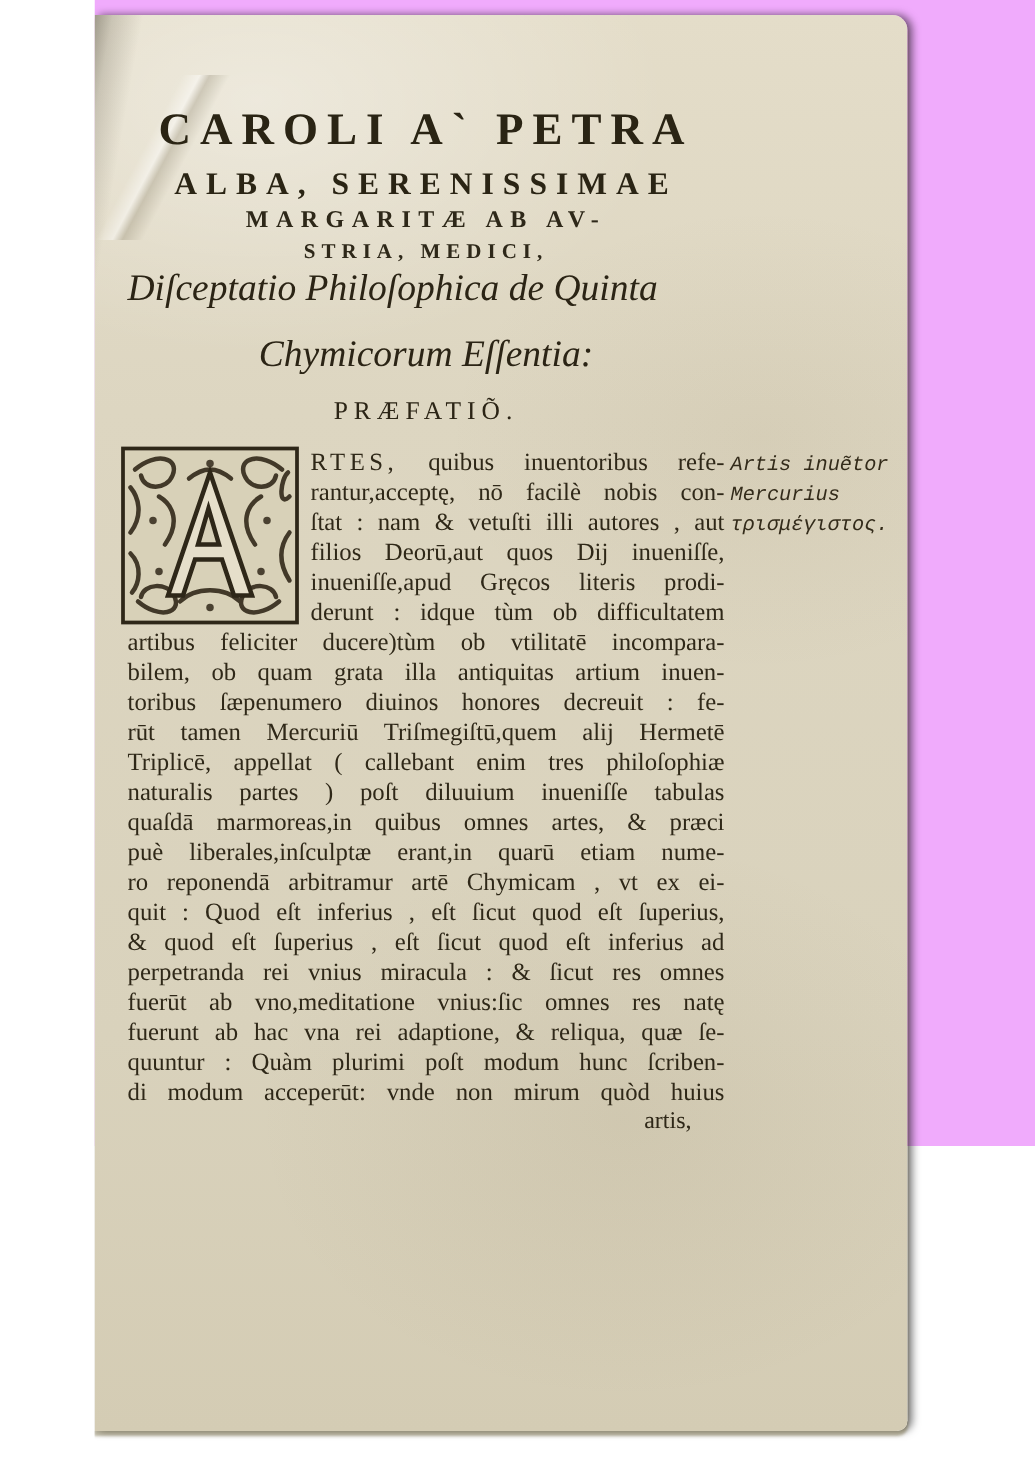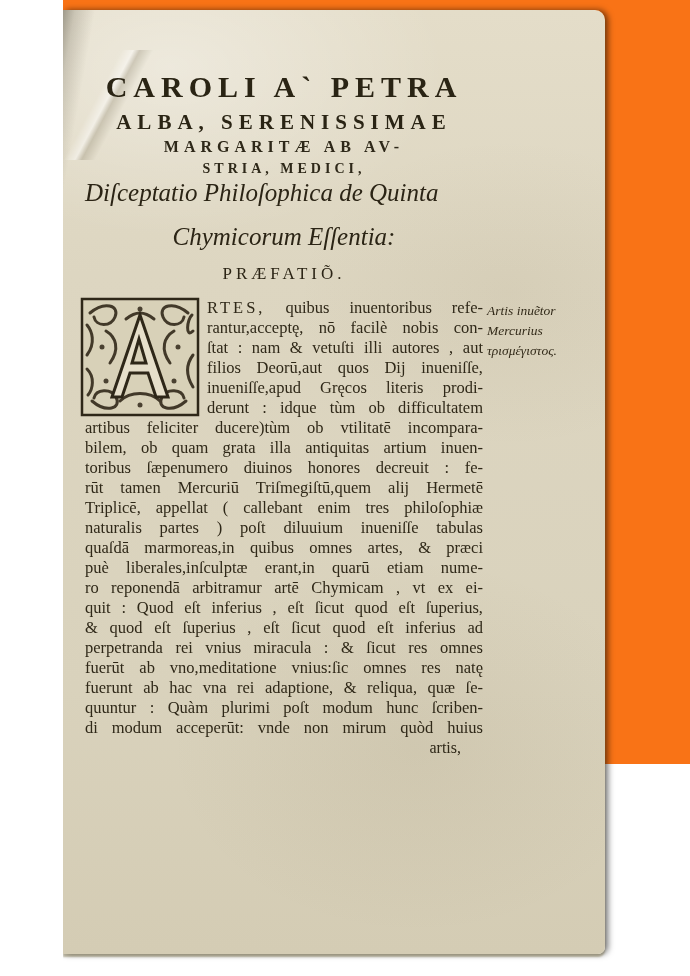--- a/index.html
+++ b/index.html
@@ -2,21 +2,21 @@
 <html><head>
 <meta charset="utf-8">
 <style>
   html,body{margin:0;padding:0;}
   .stage{
     position:relative; width:690px; height:976px; background:#ffffff;
     font-family:"Liberation Serif","DejaVu Serif",serif; overflow:hidden;
   }
   .photo{
     position:absolute; left:63px; top:0; width:627px; height:764px;
-    background:#f97316;
+    background:#f0abfc;
   }
   .page{
     position:absolute; left:0; top:10px; width:542px; height:944px;
     border-radius:0 10px 7px 0;
     background:
       linear-gradient(100deg, rgba(40,35,22,0.38) 0px, rgba(60,54,38,0.18) 12px, rgba(0,0,0,0) 32px),
       radial-gradient(420px 260px at 20% 6%, rgba(255,255,255,0.38), rgba(255,255,255,0) 65%),
       radial-gradient(300px 220px at 82% 30%, rgba(120,100,58,0.07), rgba(0,0,0,0) 70%),
       radial-gradient(340px 260px at 65% 78%, rgba(110,92,55,0.08), rgba(0,0,0,0) 72%),
       linear-gradient(180deg, #e4ddc9 0%, #ddd6c1 28%, #d9d2bc 72%, #d4ccb4 100%);
@@ -44,21 +44,21 @@
   .bl.ind{ margin-left:122px; }
   .lead{ letter-spacing:3px; }
   .catchword{ height:20px; line-height:20px; font-size:16px; text-align:right; padding-right:22px; color:#2f2818;}
 
   .dropcap{ position:absolute; left:17px; top:287px; width:120px; height:120px; }
 
   .marginnote{
     position:absolute; left:424px; top:291px; width:114px;
     font-style:italic; font-size:13.5px; line-height:20px; color:#332b1a;
   }
-  .marginnote .mn{ white-space:nowrap; }
+  .marginnote .mn{ white-space:nowrap;font-family:Liberation Mono, monospace; }
   .whitemargin{ position:absolute; left:0; top:0; width:63px; height:976px; background:#ffffff; }
 </style>
 </head>
 <body>
 
 <div class="stage">
   <div class="photo">
     <div class="page">
       <div class="crease"></div>
 

